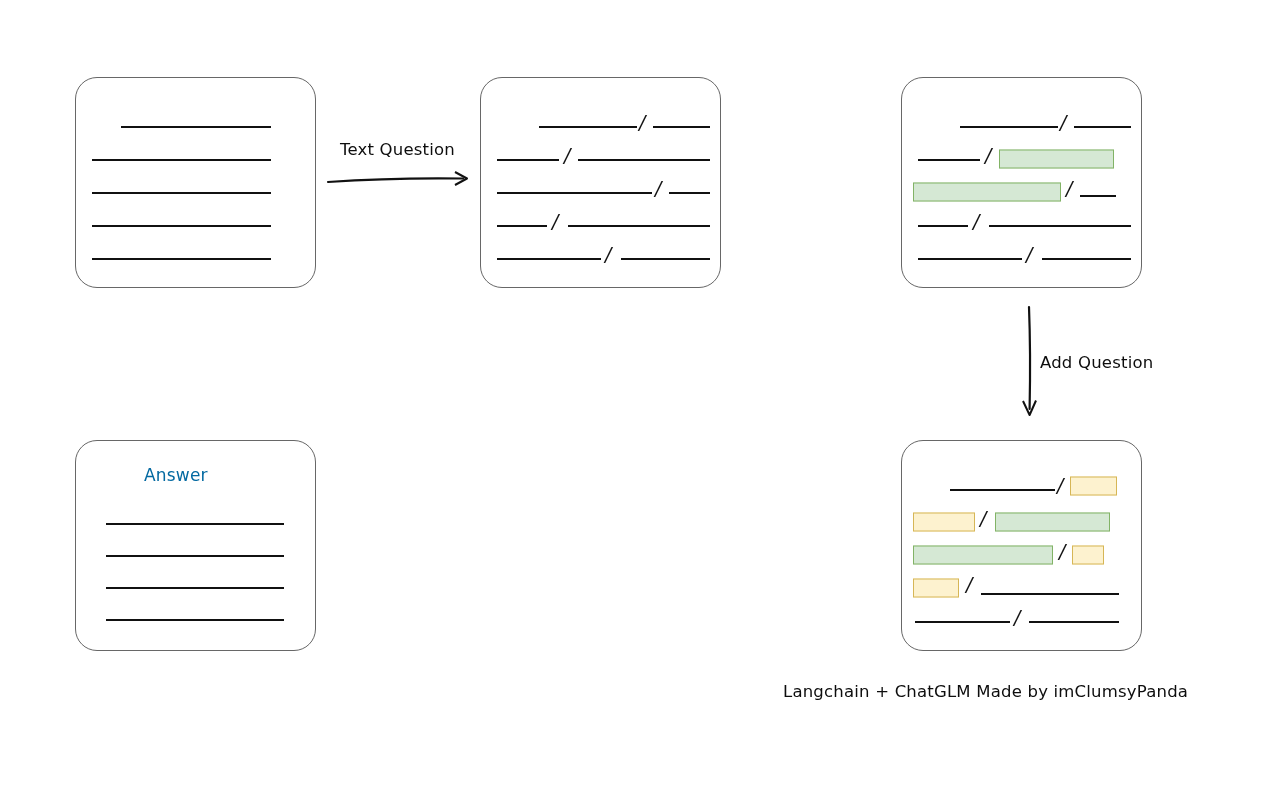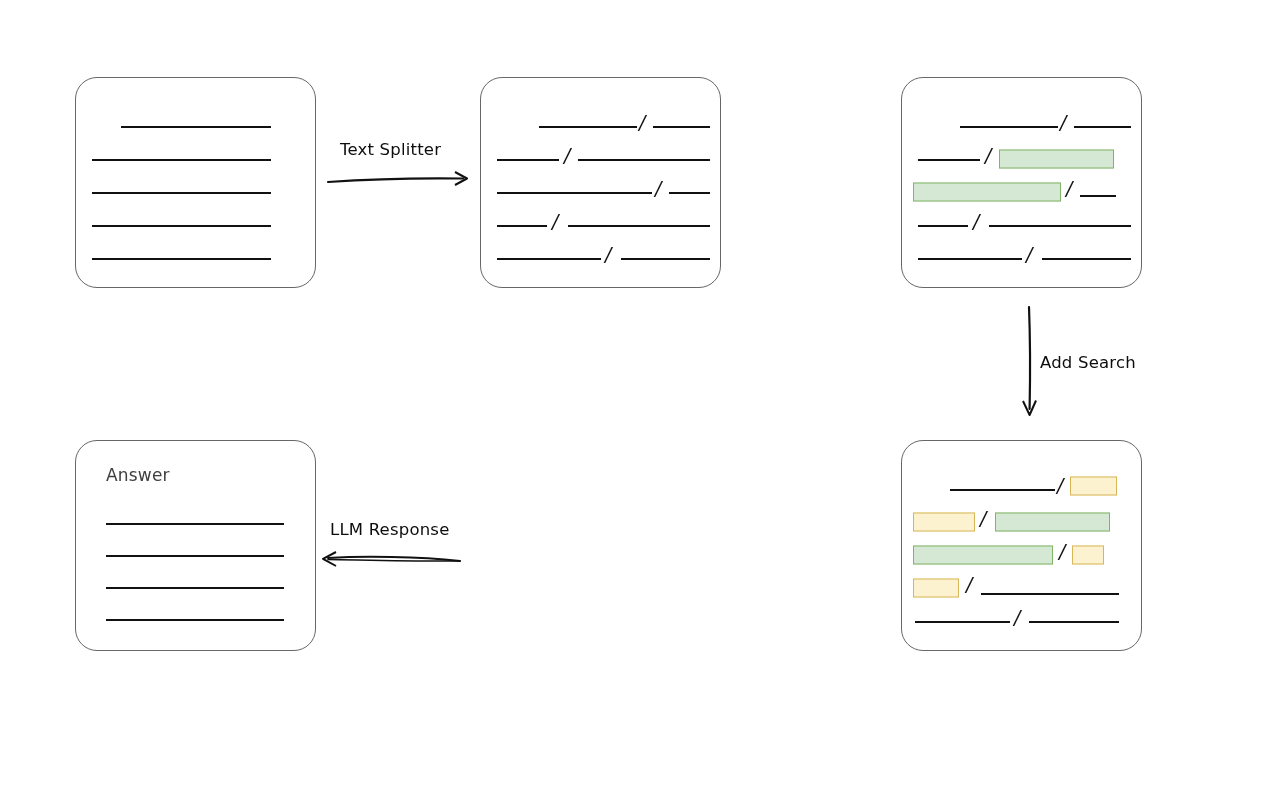--- a/index.html
+++ b/index.html
@@ -69,22 +69,23 @@
   }
   .bar.green  { background: #d5e8d4; border-color: #82b366; }
   .bar.yellow { background: #fdf2cf; border-color: #d6b656; }
   .bar.red    { background: #f8cecc; border-color: #b85450; }
 
   
   .card-heading {
     position: absolute;
     font-size: 17px;
     letter-spacing: .2px;
-    color: #404040;
+    color: #0369a1;
     white-space: nowrap;
+    margin-left: 38px;
   }
 
   
   .arrow-group { position: absolute; }
   .arrow-svg   { position: absolute; overflow: visible; }
   .arrow-label {
     position: absolute;
     font-size: 16.5px;
     letter-spacing: .2px;
     color: #0d0d0d;
@@ -107,21 +108,21 @@
 
   <div class="card" style="left:75px; top:77px; width:241px; height:211px;">
     <div class="rule" style="left:45px; top:48px; width:150px;"></div>
     <div class="rule" style="left:16px; top:81px; width:179px;"></div>
     <div class="rule" style="left:16px; top:114px; width:179px;"></div>
     <div class="rule" style="left:16px; top:147px; width:179px;"></div>
     <div class="rule" style="left:16px; top:180px; width:179px;"></div>
   </div>
 
   <div class="arrow-group" style="left:326px; top:140px; width:150px; height:50px;">
-    <div class="arrow-label" style="left:14px; top:0px;">Text Splitter</div>
+    <div class="arrow-label" style="left:14px; top:0px;">Text Question</div>
     <svg class="arrow-svg" width="150" height="22" viewBox="0 0 150 22" style="left:0; top:28px;">
       <path d="M2,14 C45,11 100,10 137,10.5" stroke="#111" stroke-width="2.1" fill="none" stroke-linecap="round"></path>
       <path d="M129,4 L141,10.5 L129,17" stroke="#111" stroke-width="2" fill="none" stroke-linejoin="round"></path>
     </svg>
   </div>
 
   <div class="card" style="left:480px; top:77px; width:241px; height:211px;">
     <div class="rule" style="left:58px; top:48px; width:98px;"></div>
     <div class="slash" style="left:158px; top:44px;">/</div>
     <div class="rule" style="left:172px; top:48px; width:57px;"></div>
@@ -164,39 +165,31 @@
     <div class="rule" style="left:16px; top:180px; width:104px;"></div>
     <div class="slash" style="left:124px; top:176px;">/</div>
     <div class="rule" style="left:140px; top:180px; width:89px;"></div>
   </div>
 
   <div class="arrow-group" style="left:1000px; top:305px; width:180px; height:120px;">
     <svg class="arrow-svg" width="40" height="118" viewBox="0 0 40 118" style="left:10px; top:0;">
       <path d="M19,2 C20.4,38 20.2,75 19.6,104" stroke="#111" stroke-width="2.2" fill="none" stroke-linecap="round"></path>
       <path d="M13,96 L19.6,110 L26,95.5" stroke="#111" stroke-width="2" fill="none" stroke-linejoin="round"></path>
     </svg>
-    <div class="arrow-label" style="left:40px; top:48px;">Add Search</div>
+    <div class="arrow-label" style="left:40px; top:48px;">Add Question</div>
   </div>
 
   <div class="card" style="left:75px; top:440px; width:241px; height:211px;">
     <div class="card-heading" style="left:30px; top:24px;">Answer</div>
     <div class="rule" style="left:30px; top:82px; width:178px;"></div>
     <div class="rule" style="left:30px; top:114px; width:178px;"></div>
     <div class="rule" style="left:30px; top:146px; width:178px;"></div>
     <div class="rule" style="left:30px; top:178px; width:178px;"></div>
   </div>
 
-  <div class="arrow-group" style="left:322px; top:520px; width:160px; height:50px;">
-    <div class="arrow-label" style="left:8px; top:0px;">LLM Response</div>
-    <svg class="arrow-svg" width="155" height="24" viewBox="0 0 155 24" style="left:-14px; top:27px;">
-      <path d="M152,14 C110,9.5 55,9 20,11" stroke="#111" stroke-width="2" fill="none" stroke-linecap="round"></path>
-      <path d="M152,14 C106,14.5 54,13 20,12.5" stroke="#111" stroke-width="1.5" fill="none" stroke-linecap="round"></path>
-      <path d="M28,5 L15,11.8 L28,19" stroke="#111" stroke-width="2" fill="none" stroke-linejoin="round"></path>
-    </svg>
-  </div>
 
 
 
   <div class="card" style="left:901px; top:440px; width:241px; height:211px;">
     <div class="rule" style="left:48px; top:48px; width:105px;"></div>
     <div class="slash" style="left:155px; top:44px;">/</div>
     <div class="chip yellow" style="left:168px; top:45px; width:47px; height:19px;"></div>
 
     <div class="chip yellow" style="left:11px; top:81px; width:62px; height:19px;"></div>
     <div class="slash" style="left:78px; top:77px;">/</div>
@@ -208,14 +201,15 @@
 
     <div class="chip yellow" style="left:11px; top:147px; width:46px; height:19px;"></div>
     <div class="slash" style="left:64px; top:143px;">/</div>
     <div class="rule" style="left:79px; top:152px; width:138px;"></div>
 
     <div class="rule" style="left:13px; top:180px; width:95px;"></div>
     <div class="slash" style="left:112px; top:176px;">/</div>
     <div class="rule" style="left:127px; top:180px; width:90px;"></div>
   </div>
 
+  <div class="credit" style="left:783px; top:682px;">Langchain + ChatGLM Made by imClumsyPanda</div>
 
 </div>
 
 </body></html>

